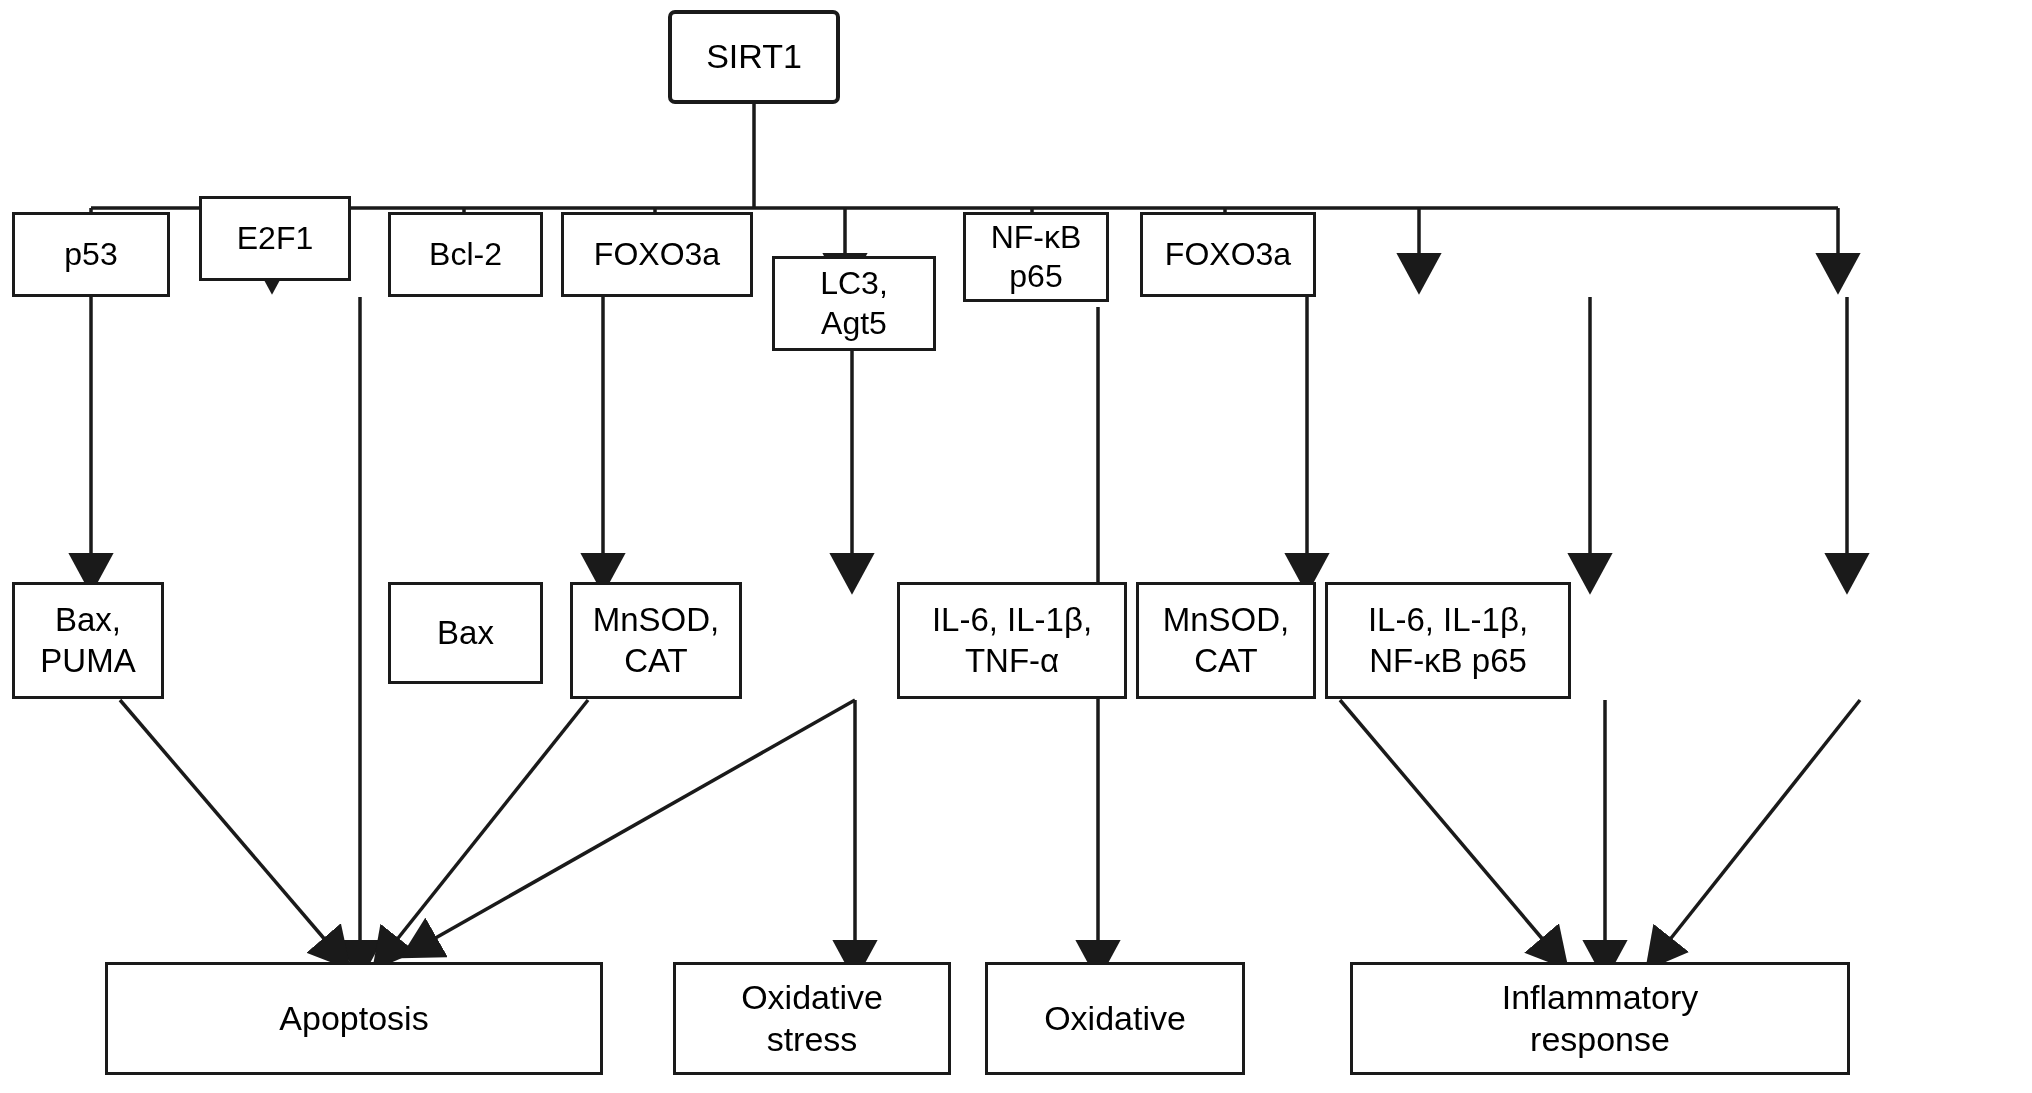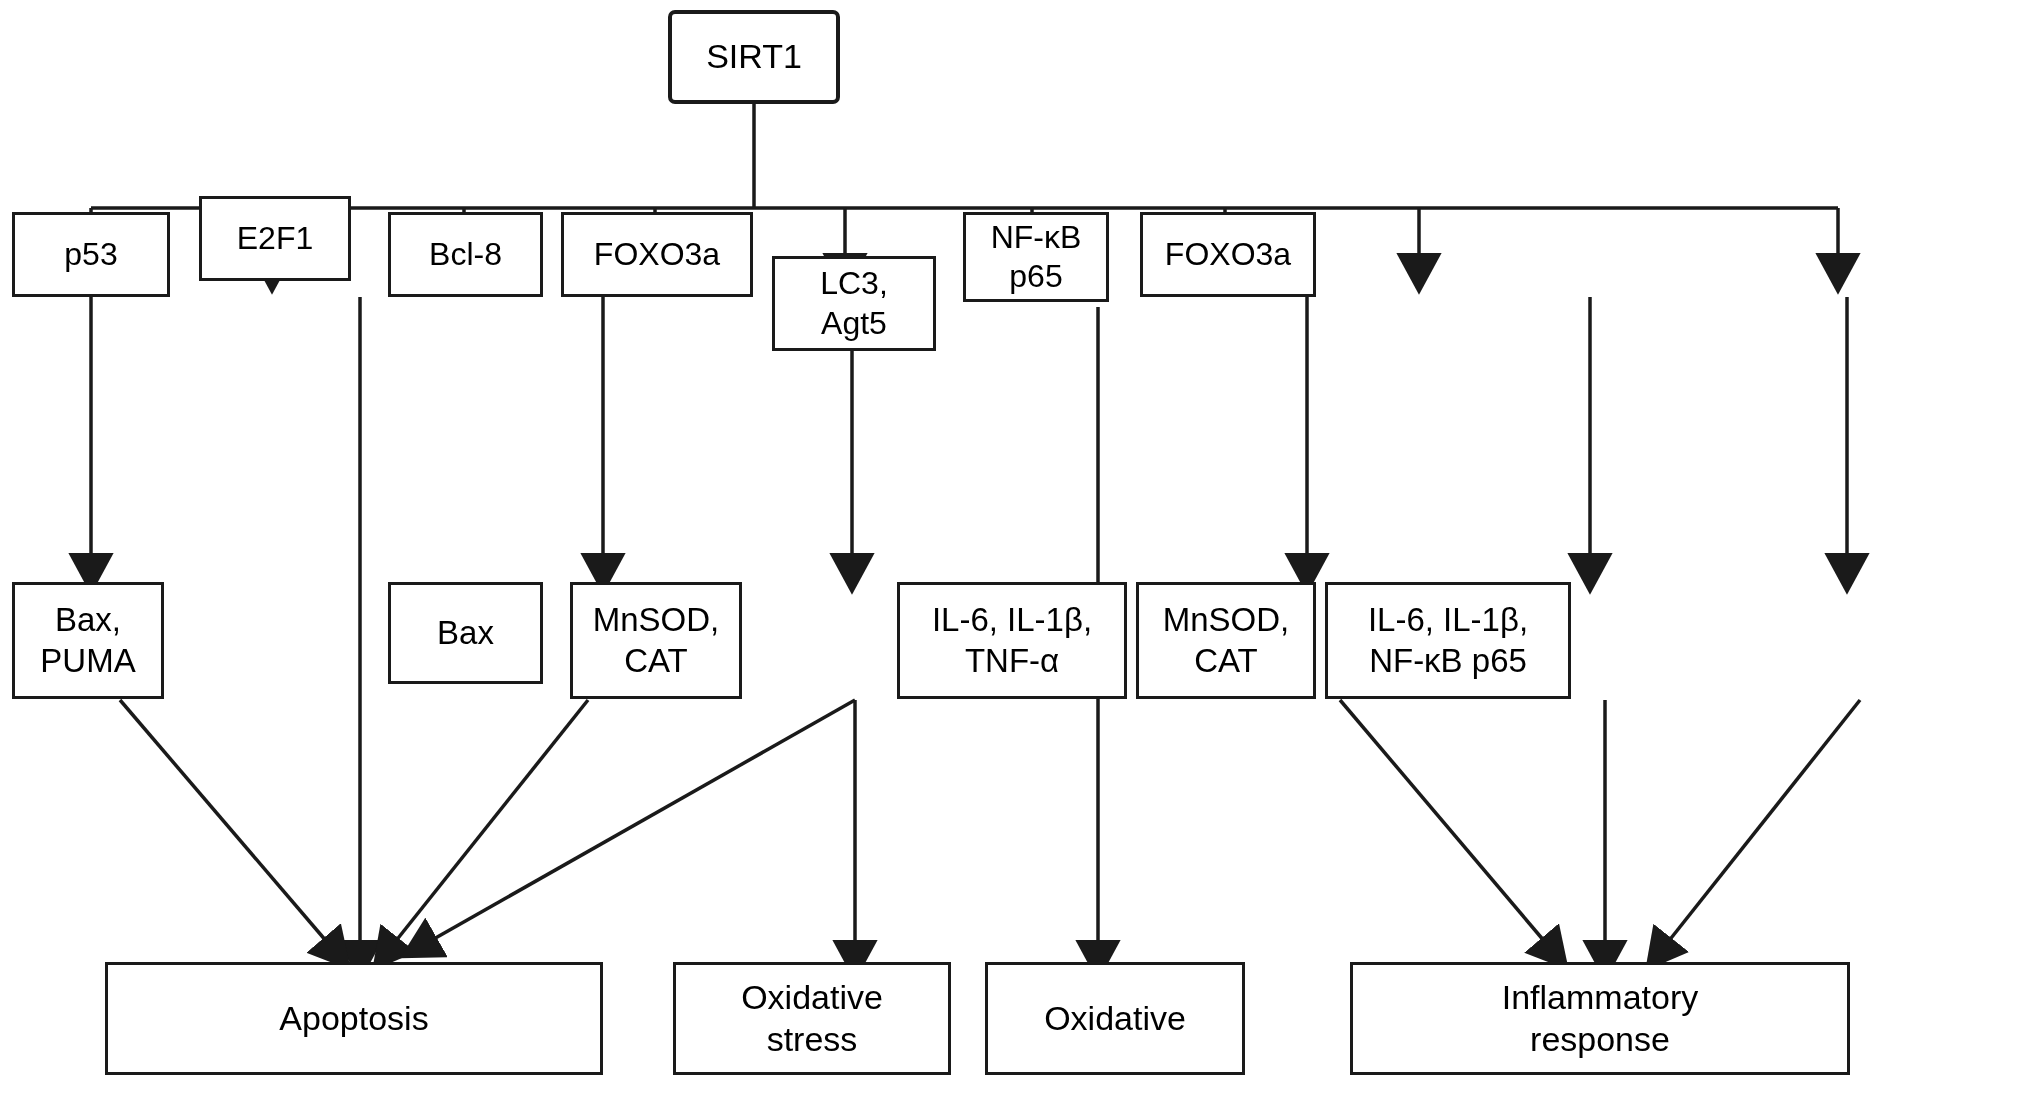--- a/index.html
+++ b/index.html
@@ -135,21 +135,21 @@
 
   <div class="node node-mediator" style="left:12px; top:212px; width:158px; height:85px;">
     <span class="label">p53</span>
   </div>
 
   <div class="node node-mediator" style="left:199px; top:196px; width:152px; height:85px;">
     <span class="label">E2F1</span>
   </div>
 
   <div class="node node-mediator" style="left:388px; top:212px; width:155px; height:85px;">
-    <span class="label">Bcl-8</span>
+    <span class="label">Bcl-2</span>
   </div>
 
   <div class="node node-mediator" style="left:561px; top:212px; width:192px; height:85px;">
     <span class="label">FOXO3a</span>
   </div>
 
   <div class="node node-mediator" style="left:772px; top:212px; width:164px; height:95px;margin-top:44px;">
     <span class="label">LC3,
 Agt5</span>
   </div>

